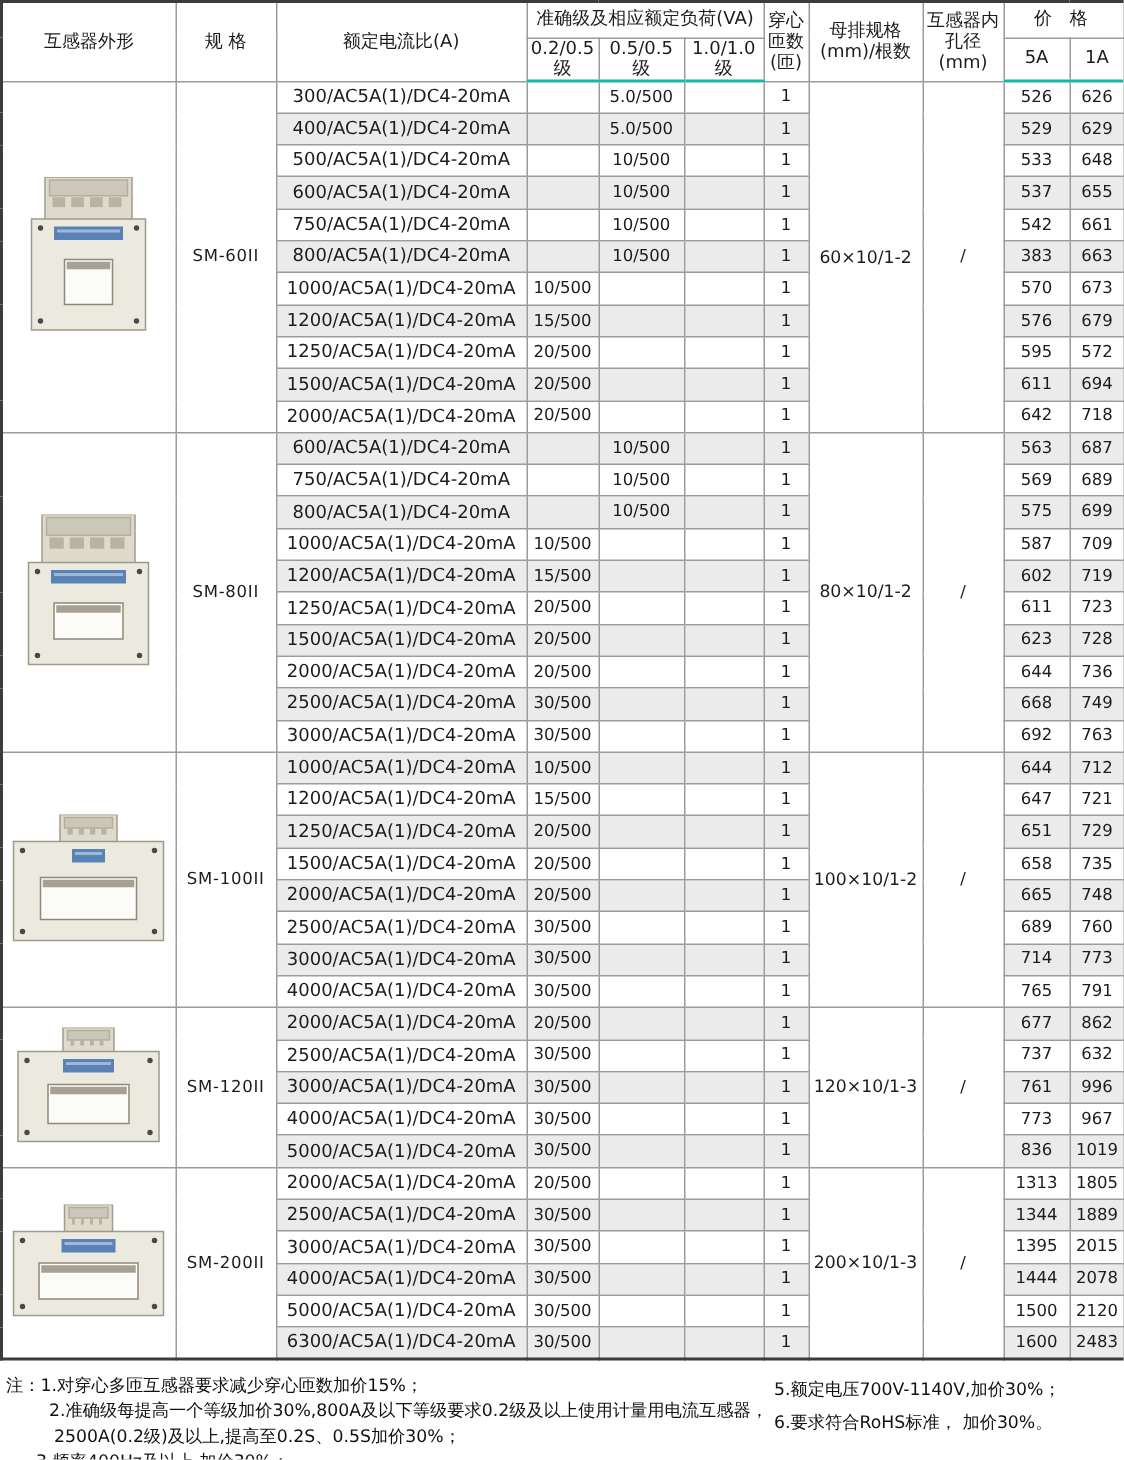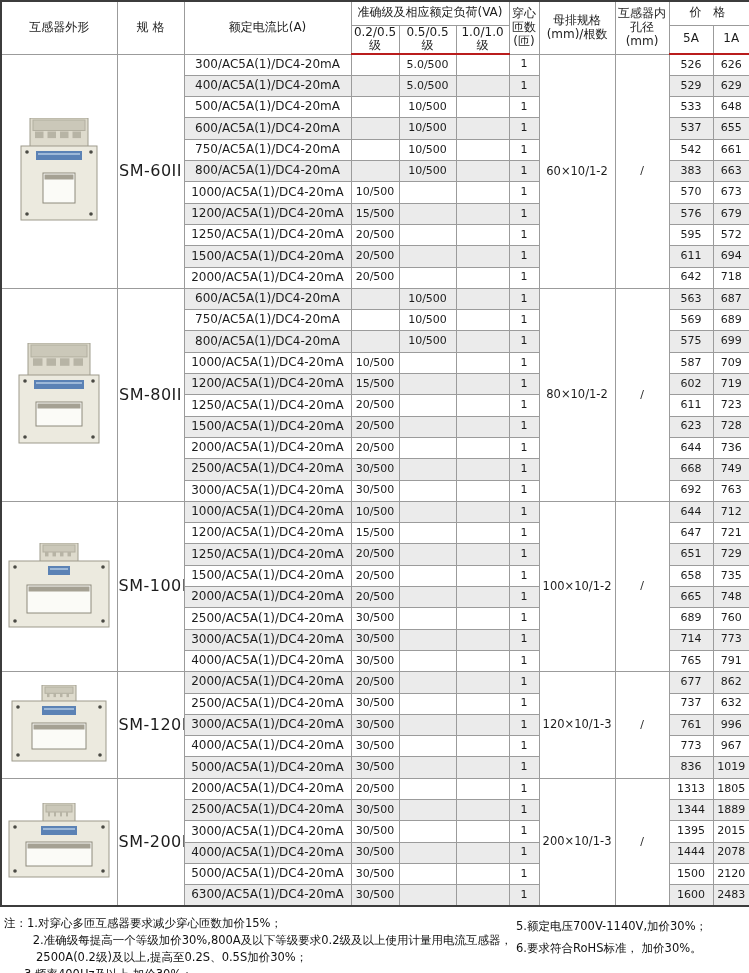--- a/index.html
+++ b/index.html
@@ -27,30 +27,30 @@
     padding: 0 1px;
     overflow: hidden;
     white-space: nowrap;
   }
   .spec-table thead th {
     font-size: 12px;
     font-weight: normal;
     background: #fff;
     white-space: pre-line;
   }
-  .spec-table thead tr:last-child th { border-bottom: 2px solid #b91c1c; }
+  .spec-table thead tr:last-child th { border-bottom: 2px solid #14b8a6; }
   .spec-table thead tr:first-child th { height: 24px; }
   .spec-table thead tr:last-child th { height: 22px; }
   .spec-table tbody tr { height: 21.3px; }
   .spec-table tbody tr.alt td { background: #ebebeb; }
   .spec-table tbody td.img-cell,
   .spec-table tbody td.spec,
   .spec-table tbody td.busbar,
   .spec-table tbody td.bore { background: #fff !important; }
-  .spec-table td.spec { font-size: 16px; letter-spacing: 0.5px; }
+  .spec-table td.spec { font-size: 11px; letter-spacing: 0.5px; }
   .spec-table td.busbar { font-size: 11.5px; }
   .spec-table td.ratio { font-size: 12px; }
   .grp { letter-spacing: 4px; margin-left: 32px; }
   .img-cell svg { display: block; margin: 0 auto; }
 
   .notes {
     display: flex;
     padding: 8px 4px 0 4px;
     font-size: 11.5px;
     color: #111;

